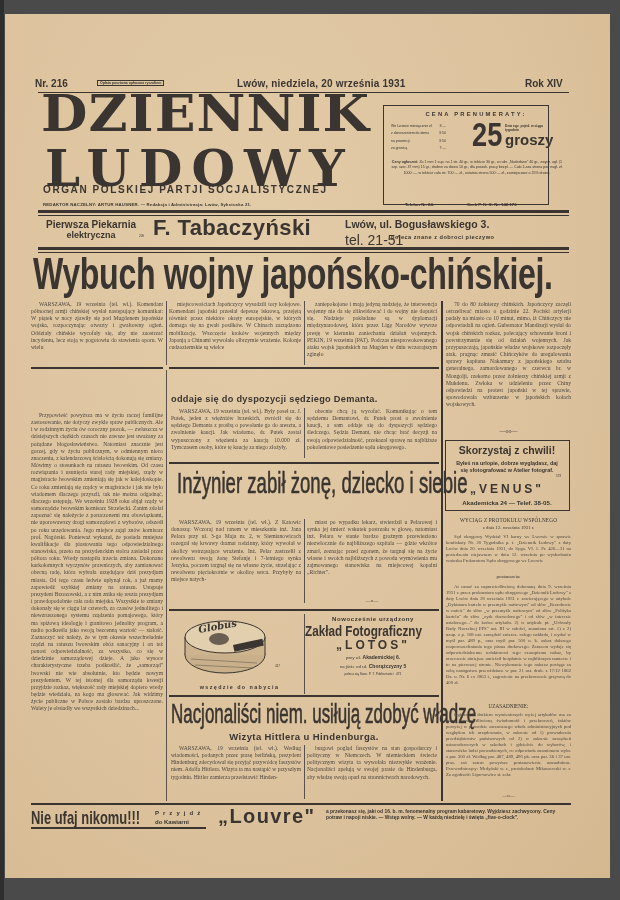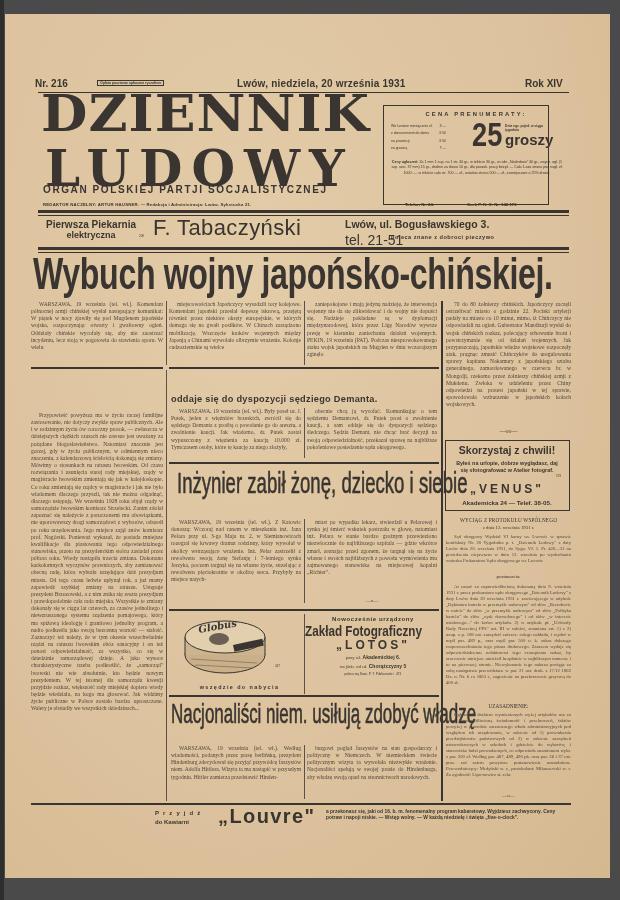--- a/index.html
+++ b/index.html
@@ -67,21 +67,21 @@
     </div>
   </div>
 
   <div class="dbl" style="left:33px;top:196px;width:531px;"></div>
 
   <div class="abs sans center" style="left:26px;top:205px;width:120px;font-size:10px;font-weight:bold;line-height:11px;">
     <div>Pierwsza Piekarnia</div>
     <div style="font-size:9px;">elektryczna</div>
   </div>
   <div class="abs sans" style="left:134px;top:220px;font-size:3px;">209</div>
-  <div class="abs sans" style="left:148px;top:201px;font-size:22px;font-weight:normal;letter-spacing:0.4px;">F. Tabaczyński</div>
+  <div class="abs sans" style="left:148px;top:201px;font-size:22px;font-weight:bold;letter-spacing:0.4px;">F. Tabaczyński</div>
   <div class="abs sans" style="left:340px;top:204px;font-size:10.5px;font-weight:bold;">Lwów, ul. Bogusławskiego 3.</div>
   <div class="abs sans" style="left:340px;top:218px;font-size:14px;font-weight:normal;">tel. 21-51</div>
   <div class="abs sans" style="left:386px;top:220px;font-size:5.6px;font-weight:bold;letter-spacing:0.5px;">poleca znane z dobroci pieczywo</div>
   <div class="dbl" style="left:33px;top:233px;width:531px;"></div>
 
   <div class="abs sans" style="left:28px;top:235px;height:50px;white-space:nowrap;">
     <span class="cond" style="font-size:44px;line-height:50px;transform:scaleX(0.73);letter-spacing:-0.5px;">Wybuch wojny japońsko-chińskiej.</span>
   </div>
 
   <div class="abs body-text" style="left:26px;top:287px;width:132px;height:64px;">
@@ -156,20 +156,21 @@
     <div style="font-size:12px;font-weight:bold;letter-spacing:3px;line-height:15px;">„LOTOS"</div>
     <div style="font-size:5px;line-height:8px;"><span class="" style="font-family:'Liberation Serif',serif;">przy ul.</span> <b>Akademickiej 6.</b></div>
     <div style="font-size:5px;line-height:8px;"><span style="font-family:'Liberation Serif',serif;">wejście od ul.</span> <b>Chorążczyzny 5</b></div>
     <div style="font-size:3.2px;line-height:6px;"><span>poleca się Szan. P. T. Publiczności</span> &nbsp; <span>471</span></div>
   </div>
   <div class="rule" style="left:164px;top:681px;width:270px;height:2px;"></div>
 
   <div class="abs sans" style="left:166px;top:683px;height:34px;white-space:nowrap;">
     <span class="cond" style="font-size:28px;line-height:34px;transform:scaleX(0.605);font-weight:normal;-webkit-text-stroke:0.6px #3a3530;">Nacjonaliści niem. usiłują zdobyć władzę</span>
   </div>
+  <div class="abs sans center" style="left:164px;top:717px;width:270px;font-size:9.5px;font-weight:bold;letter-spacing:0.4px;">Wizyta Hittlera u Hindenburga.</div>
   <div class="abs body-text" style="left:166px;top:731px;width:130px;height:52px;">
       <p>WARSZAWA, 19 września (tel. wł.). Według wiadomości, podanych przez prasę berlińską, prezydent Hindenburg zdecydował się przyjąć przywódcę faszystów niem. Adolfa Hittlera. Wizyta ta ma nastąpić w przyszłym tygodniu. Hittler zamierza przedstawić Hinden-</p>
     </div>
   <div class="vline" style="left:299px;top:731px;height:54px;"></div>
   <div class="abs body-text" style="left:302px;top:731px;width:130px;height:52px;">
       <p>burgowi pogląd faszystów na stan gospodarczy i polityczny w Niemczech. W niemieckiem świecie politycznym wizyta ta wywołała niezwykłe wrażenie. Nacjonaliści apelują w swojej prasie do Hindenburga, aby władzę swoją oparł na stronnictwach narodowych.</p>
     </div>
 
   <div class="boxed" style="left:440px;top:426px;width:125px;height:71px;border-width:1.4px;">
     <div class="abs sans center" style="left:0;top:3px;width:122px;font-size:10.5px;font-weight:bold;">Skorzystaj z chwili!</div>
@@ -188,20 +189,23 @@
   <div class="abs body-text" style="left:441px;top:570px;width:125px;height:114px;font-size:4.7px;line-height:6px;">
       <p>At uznać za usprawiedliwioną dokonaną dnia 9. września 1931 r. przez prokuratora sądu okręgowego „Dziennik Ludowy" z daty Lwów dnia 20 września 1931 r. zawierającego w artykule „Dyktatura kartelu w przemyśle naftowym" od słów „Bezrobocie w nafcie" do słów „w przemyśle naftowym" od słów „Polityka kartelu" do słów „zysk dozwolonego" i od słów „w interesie ustalonego..." do końca artykułu. 2) w artykule pt. „Uchwały Rady Naczelnej PPS" ust. III w całości, znamiona art. 1) z 2) uzup. z p. 108 ust. zarządzić zniszcz. całego nakładu, i wydać w myśl par. 489 p., oraz myśl par. 500 u. k. zakaz dalszego rozpowszechniania tego pisma drukowego. Zarazem wydaje się odpowiedzialnemu redaktorowi tego czasopisma nakaz, by orzeczenie niniejsze umieścił bezpłatnie w najbliższym numerze i to na pierwszej stronie. Niewykonanie tego nakazu pociąga za sobą następstwa przewidziane w par. 21 ust. druk. z 17/12 1862 Dz. u. Nr. 6 ex 1863 i., zagrożenie na przekroczenie grzywną do 400 zł.</p>
     </div>
   <div class="abs center" style="left:441px;top:689px;width:125px;font-size:5.2px;">UZASADNIENIE:</div>
   <div class="abs body-text" style="left:441px;top:698px;width:125px;height:80px;font-size:4.7px;line-height:6px;">
       <p>Ogłoszenie drukiem wymienionych wyżej artykułów ma za sobą usprawiedliwioną świadomość i przekroczeń, faktów powyżej w powodzie zarzucanego władz administracyjnych pod względem ich urzędowania, w zakresie od 1) prowadzenia przedsiębiorstw państwowych od 2) w zakresie zarządzeń ustawodawczych w szkołach i gdzieście do wyborów, i stanowisko ludzi prowadzonych, co odpowiada znamionom wykr. z par. 300 zł. Według par. 487, 489, 490 pk. oraz par. 36 i 37 ust. pras. zaś zatem powyższe postanowienie uzasadnione. Przewodniczący: Medyński w. r., protokolant: Mikuszewski w. r. Za zgodność: Lipa-nowicz st. sekr.</p>
     </div>
   <div class="abs center" style="left:441px;top:779px;width:125px;font-size:5px;">—o—</div>
 
   <div class="rule" style="left:26px;top:789px;width:540px;height:2px;"></div>
+  <div class="abs sans" style="left:26px;top:793px;height:22px;white-space:nowrap;border-bottom:2px solid #3a3530;">
+    <span class="cond" style="font-size:19px;line-height:22px;transform:scaleX(0.68);width:175px;">Nie ufaj nikomu!!!</span>
+  </div>
   <div class="abs sans" style="left:150px;top:795px;font-size:6px;font-weight:bold;line-height:9px;">
     <div style="letter-spacing:1.2px;">P r z y j d ź</div>
     <div>do Kawiarni</div>
   </div>
   <div class="abs sans" style="left:213px;top:791px;font-size:20px;font-weight:bold;letter-spacing:1.4px;">„Louvre"</div>
   <div class="abs sans" style="left:321px;top:795px;width:245px;font-size:4.9px;font-weight:bold;line-height:6.4px;">a przekonasz się, jaki od 16. b. m. fenomenalny program kabaretowy. Wyjdziesz zachwycony. Ceny potraw i napoji niskie. — Wstęp wolny. — W każdą niedzielę i święta „five-o-clock".</div>
 
 </div>
 
 </body></html>

